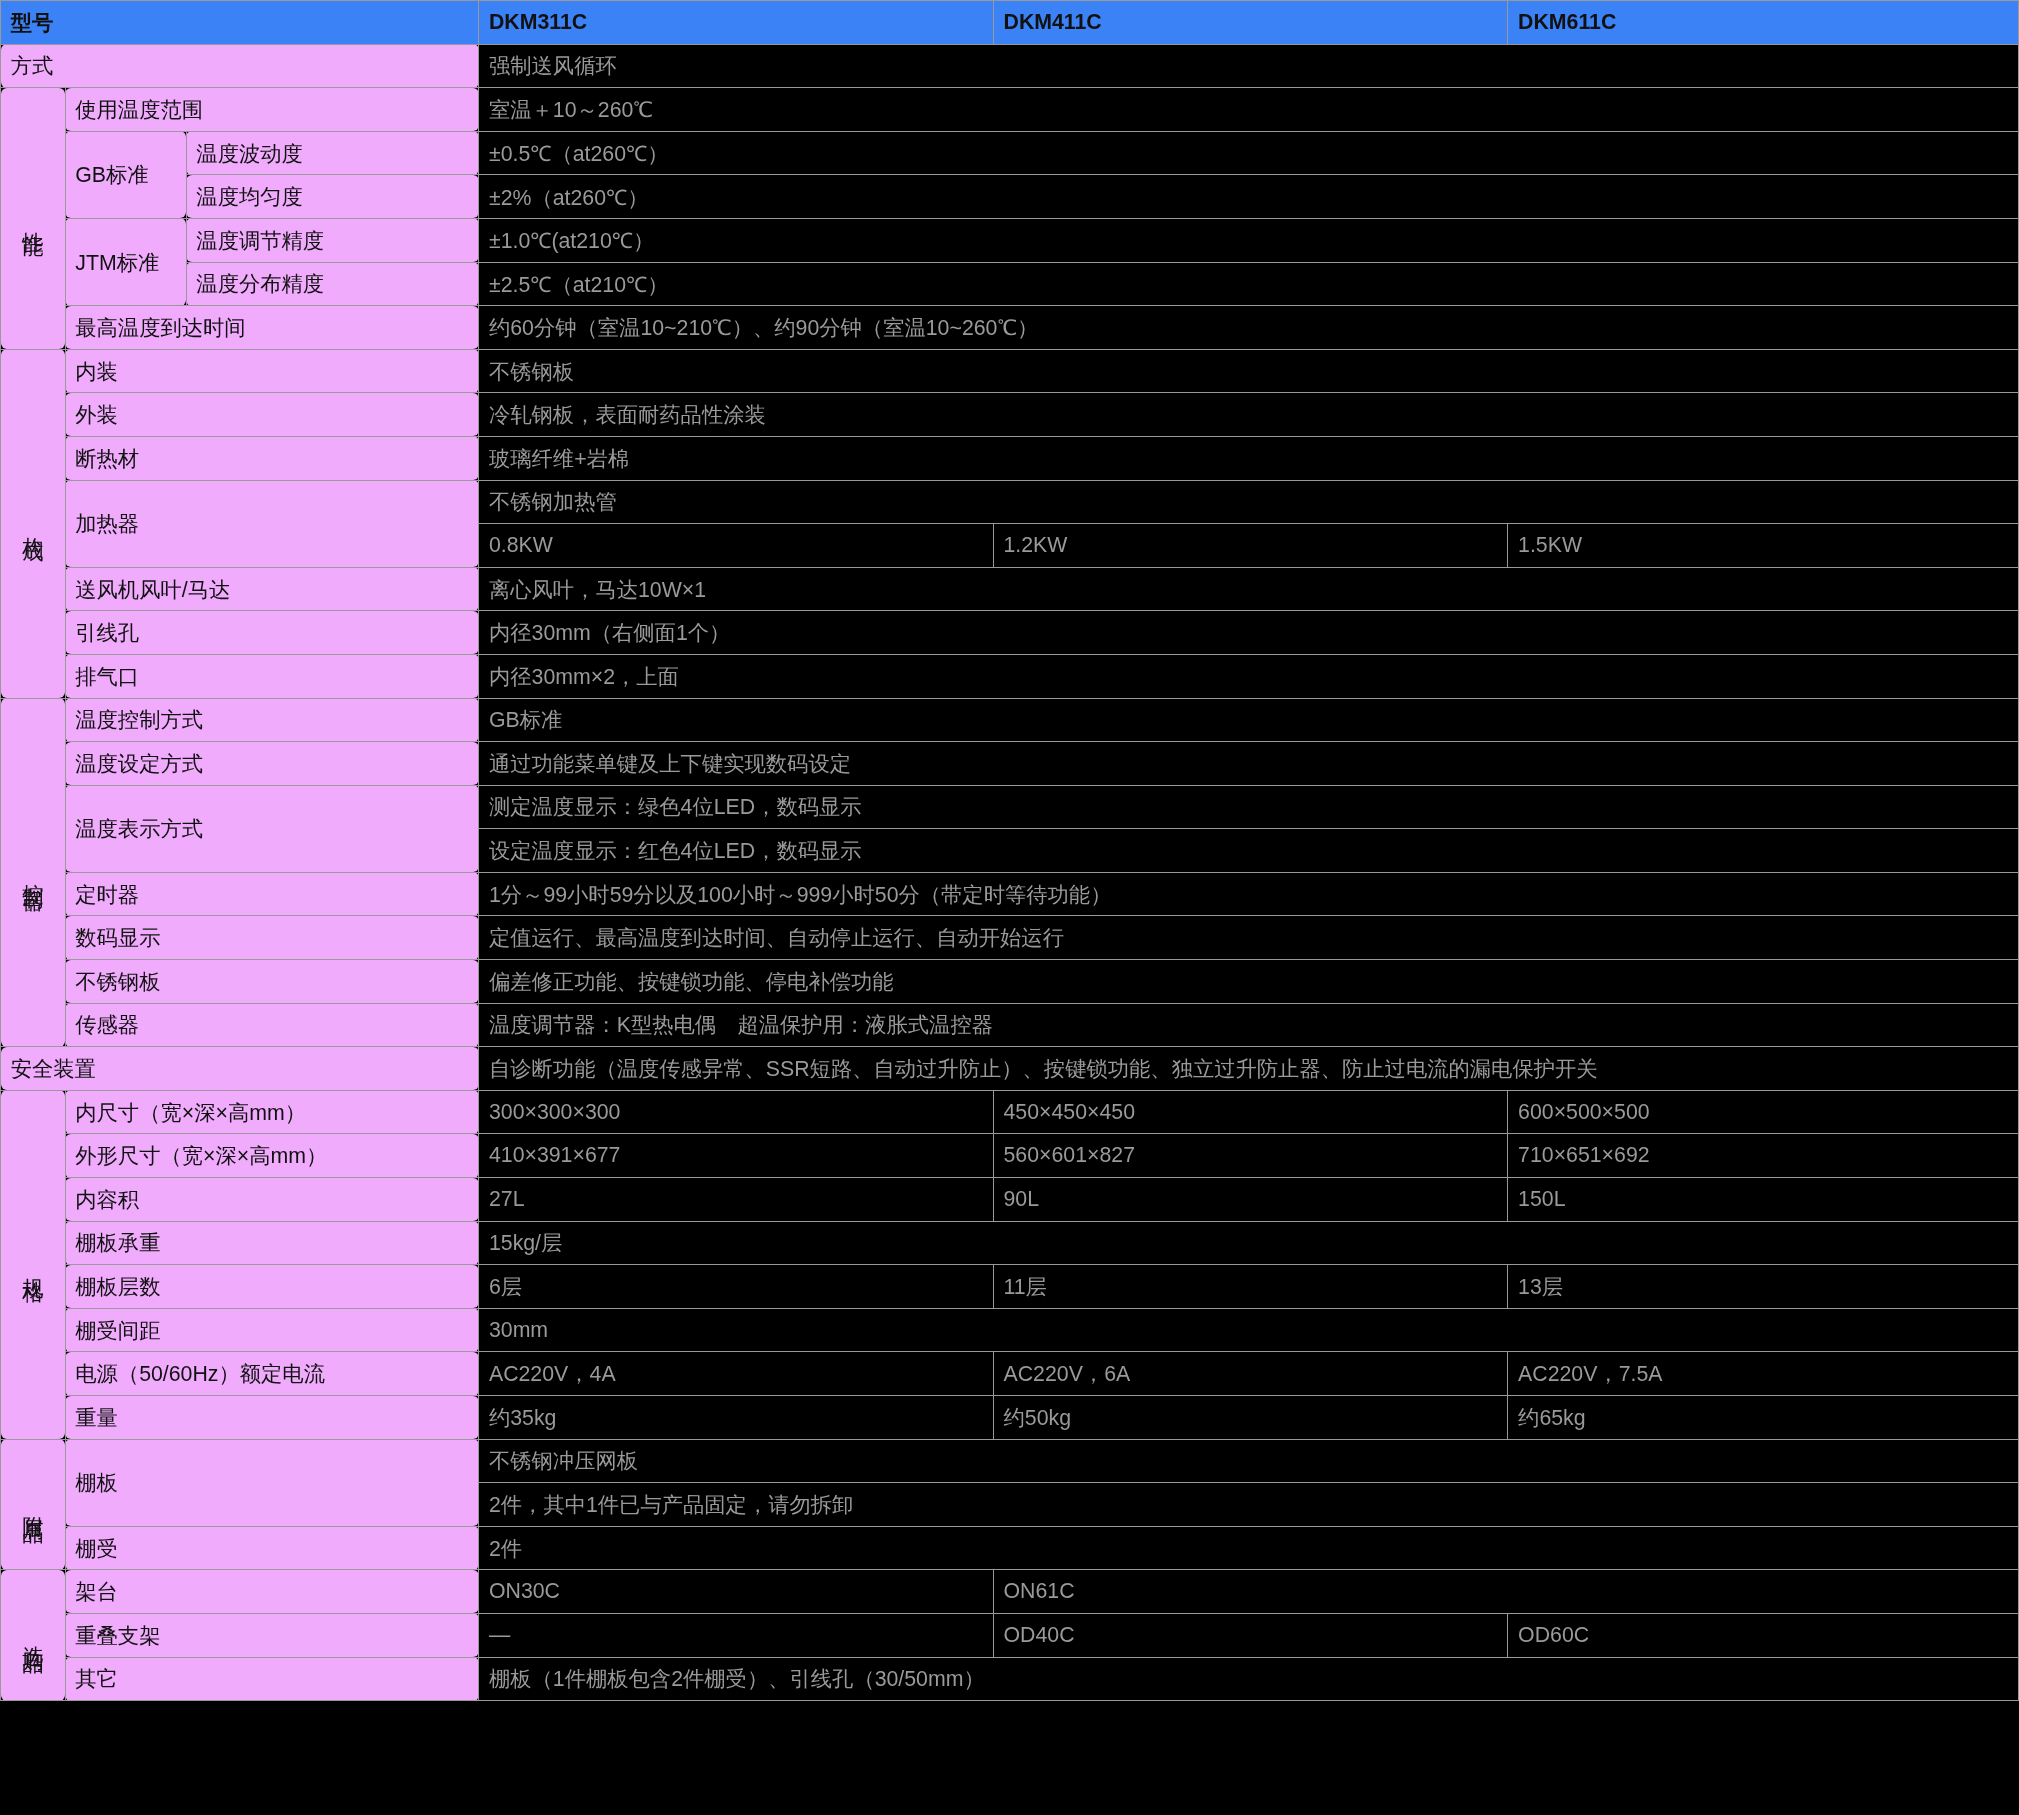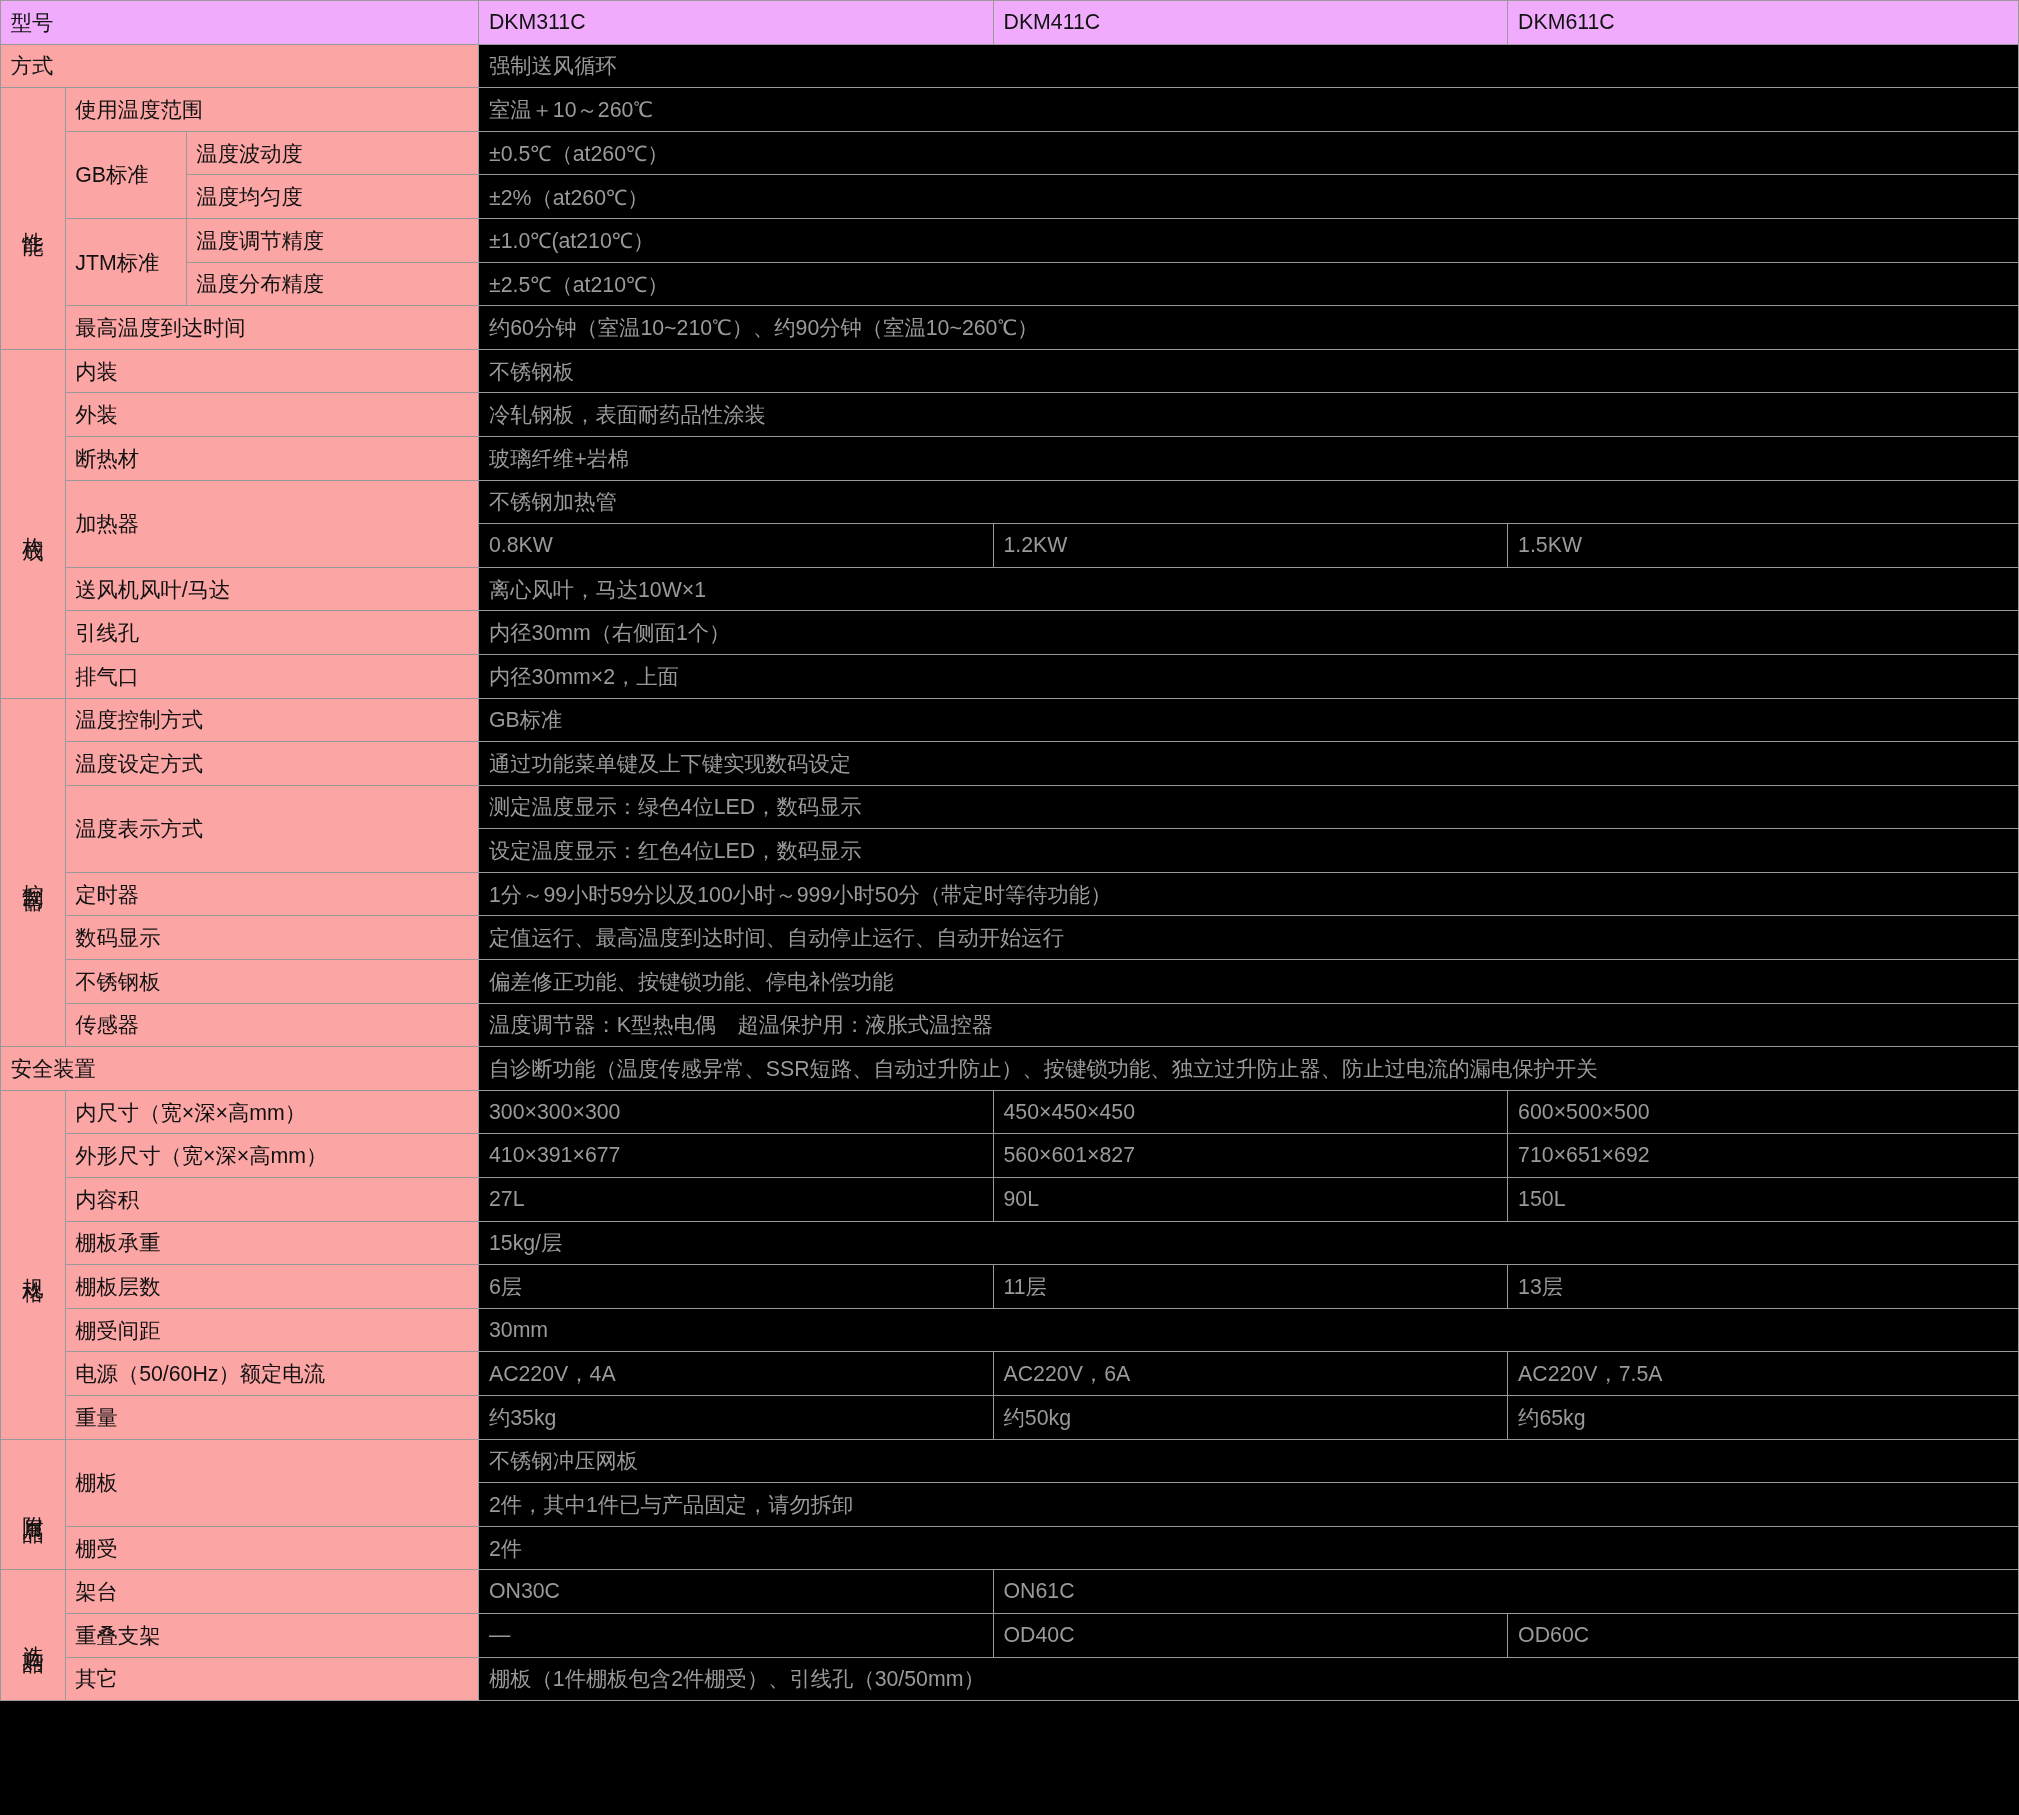--- a/index.html
+++ b/index.html
@@ -17,27 +17,28 @@
   td, th {
     border: 1px solid #999;
     padding: 5.8px 9.7px;
     text-align: left;
     vertical-align: middle;
     color: #9a9a9a;
     background: #000;
     height: 31px;
   }
   .header-cell {
+    background: #3b82f6;
+    color: #111;
+    font-weight: 700;
+  }
+  .label-cell {
     background: #f0abfc;
     color: #111;
-    font-weight: 400;
-  }
-  .label-cell {
-    background: #fca5a5;
-    color: #111;
+    border-radius: 6px;
   }
   .vtext {
     writing-mode: vertical-rl;
     text-orientation: upright;
     text-align: center;
     letter-spacing: 3.9px;
   }
   col.c0 { width: 3.2%; }
   col.c1 { width: 6%; }
   col.c2 { width: 14.5%; }

